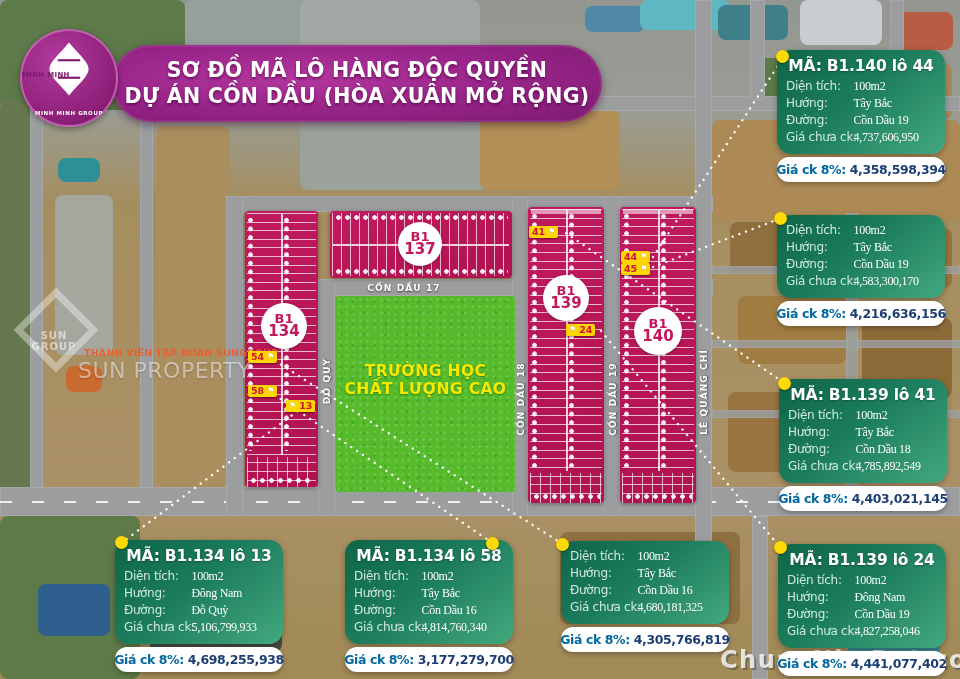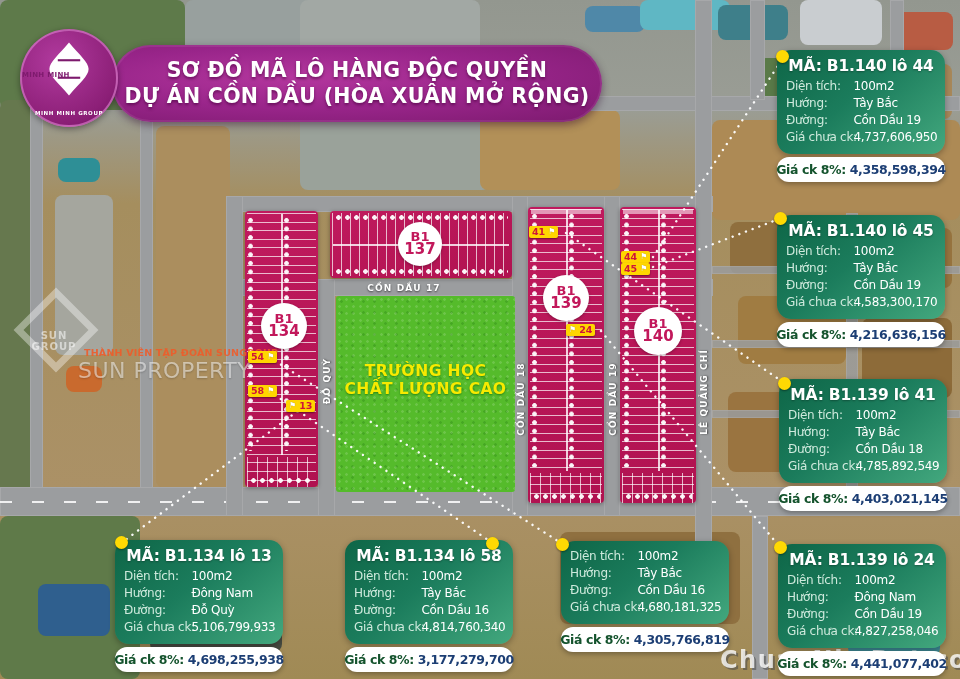--- a/index.html
+++ b/index.html
@@ -54,25 +54,25 @@
   .connectors{position:absolute;left:0;top:0;z-index:6;pointer-events:none;}
   .ydot{position:absolute;width:13px;height:13px;border-radius:50%;background:#ffd903;z-index:12;
     box-shadow:0 1px 2px rgba(0,0,0,.4);}
   
   .gcard{position:absolute;width:168px;z-index:10;}
   .panel{background:linear-gradient(140deg,#0e6647 0%,#1b7c5c 45%,#43a87e 100%);border-radius:14px;
     padding:7px 9px 8px;box-shadow:0 2px 6px rgba(0,0,0,.3);}
   .panel h3{margin:0 0 3px;font-size:15.5px;font-weight:800;color:#fff;text-align:center;white-space:nowrap;
     text-shadow:0 1px 2px rgba(0,0,0,.3);letter-spacing:-.2px;}
   .rows{display:grid;grid-template-columns:45% 55%;font-size:12px;line-height:1.42;letter-spacing:-.3px;white-space:nowrap;}
-  .rows .lbl{color:#cfeadd;} .rows .val{color:#fff;}
+  .rows .lbl{color:#cfeadd;} .rows .val{color:#fff;font-family:Liberation Serif, serif;}
   .pill{margin-top:3px;background:#fff;border-radius:12px;height:25px;display:flex;align-items:center;
     justify-content:center;font-weight:800;font-size:12.5px;letter-spacing:-.4px;white-space:nowrap;
     box-shadow:0 2px 5px rgba(0,0,0,.3);}
-  .pill .gl{color:#14532d;margin-right:4px;} .pill .gv{color:#1c3e74;}
+  .pill .gl{color:#0369a1;margin-right:4px;} .pill .gv{color:#1c3e74;}
   
   .banner{position:absolute;left:112px;top:45px;width:490px;height:77px;border-radius:42px;z-index:14;
     background:radial-gradient(ellipse at 38% 42%,#b4379e 0%,#99258a 48%,#7c1a6e 100%);
     box-shadow:0 3px 9px rgba(40,0,40,.45), inset 0 0 0 2px rgba(255,255,255,.08);
     display:flex;flex-direction:column;align-items:center;justify-content:center;}
   .banner div{color:#fff;font-weight:800;font-size:20.5px;letter-spacing:.3px;line-height:1.25;white-space:nowrap;
     text-shadow:0 2px 3px rgba(70,0,60,.6);}
   
   .logo{position:absolute;left:20px;top:29px;width:94px;height:94px;border-radius:50%;z-index:15;
     background:radial-gradient(circle at 38% 32%,#b13a9e,#8c1f77 70%,#6e1160 100%);
@@ -278,21 +278,20 @@
       </div>
     </div>
     <div class="pill">
       <span class="gl">Giá ck 8%:</span>
       <span class="gv">4,358,598,394</span>
     </div>
   </div>
 
   <div class="gcard" style="left:777px;top:215px;">
     <div class="panel">
-      <h3>MÃ: B1.140 lô 45</h3>
       <div class="rows">
         <span class="lbl">Diện tích:</span>
           <span class="val">100m2</span>
         <span class="lbl">Hướng:</span>
           <span class="val">Tây Bắc</span>
         <span class="lbl">Đường:</span>
           <span class="val">Cồn Dầu 19</span>
         <span class="lbl">Giá chưa ck:</span>
           <span class="val">4,583,300,170</span>
       </div>

